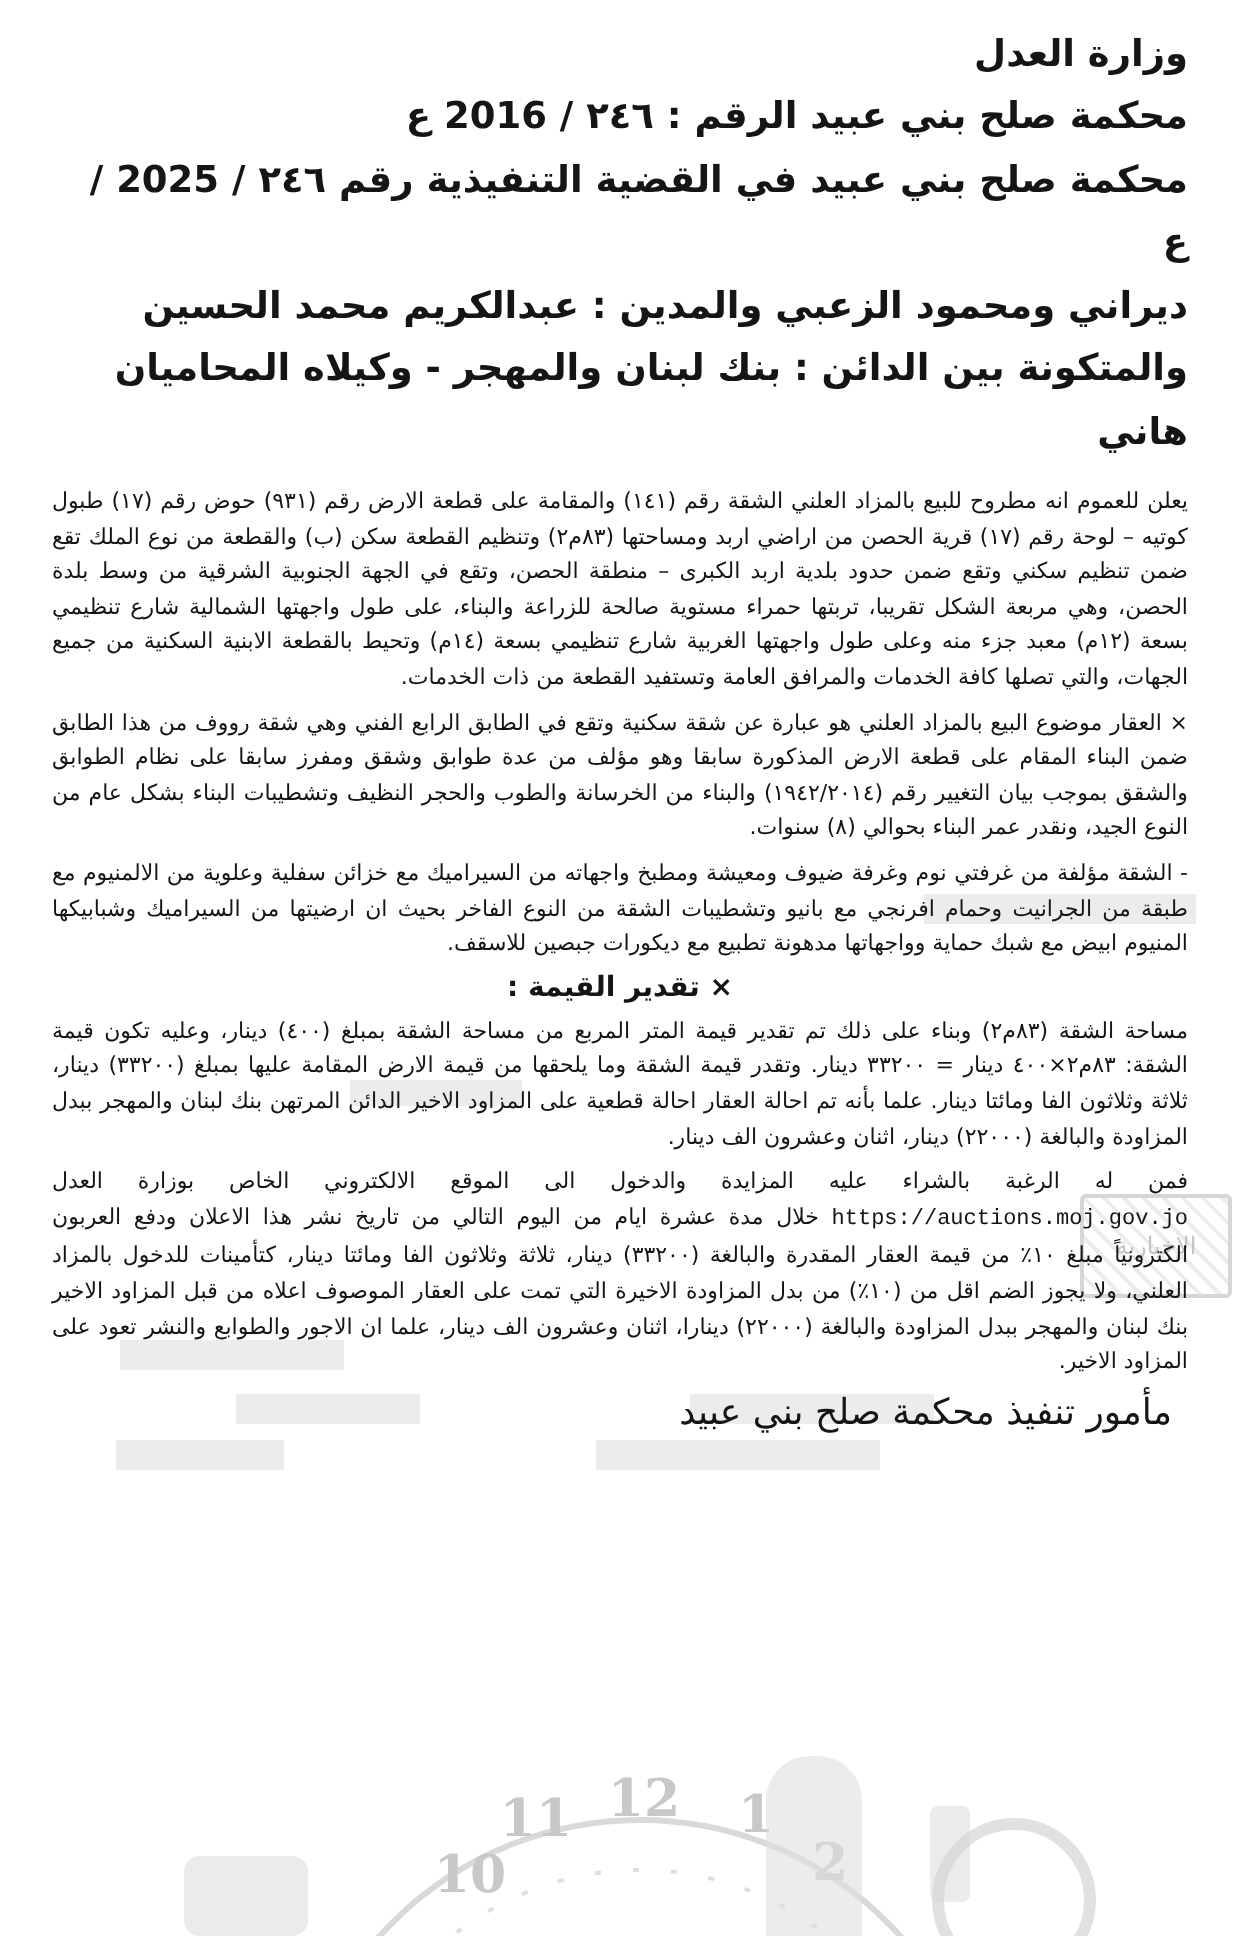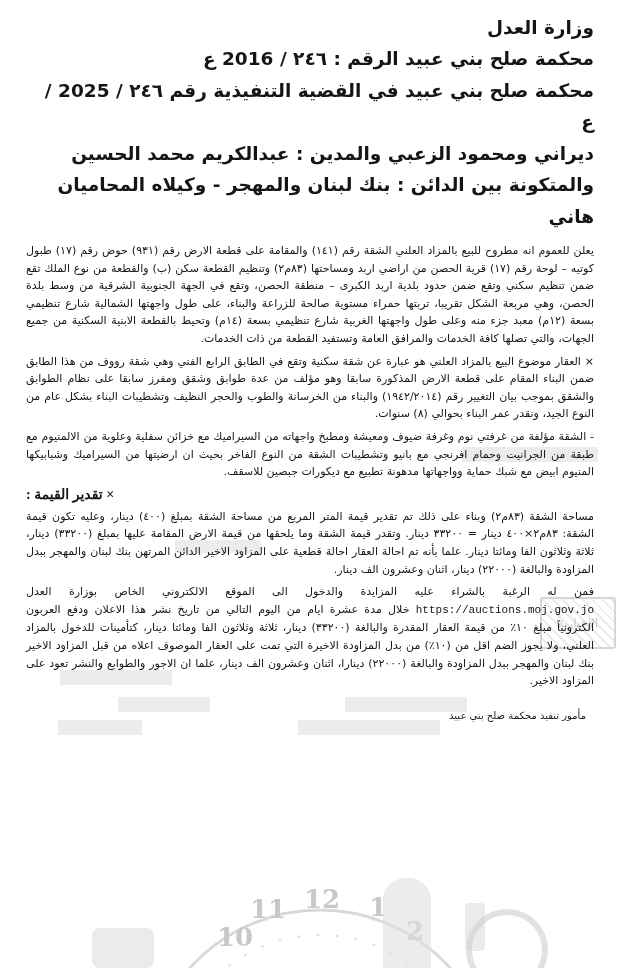--- a/index.html
+++ b/index.html
@@ -60,29 +60,28 @@
     line-height: 1.7;
     margin-bottom: 10px;
   }
   .content p {
     font-size: 11px;
     line-height: 1.6;
     text-align: justify;
     margin-bottom: 5px;
   }
   .valuation-heading {
-    text-align: left;
+    text-align: center;
     font-weight: bold;
     font-size: 14px;
     margin: 3px 0 5px 0;
-    font-family: Liberation Serif, serif;
   }
   .sig {
-    font-size: 10px;
-    margin-top: 20px;
+    font-size: 18px;
+    margin-top: 6px;
     padding-right: 8px;
   }
   .ltr { direction: ltr; unicode-bidi: embed; font-family: Liberation Mono, monospace; }
   .wm-num { fill: #c8c8c8; font-size: 26px; font-weight: bold; font-family: "DejaVu Serif", serif; }
 </style>
 </head>
 <body>
 
 <div class="page">
 

